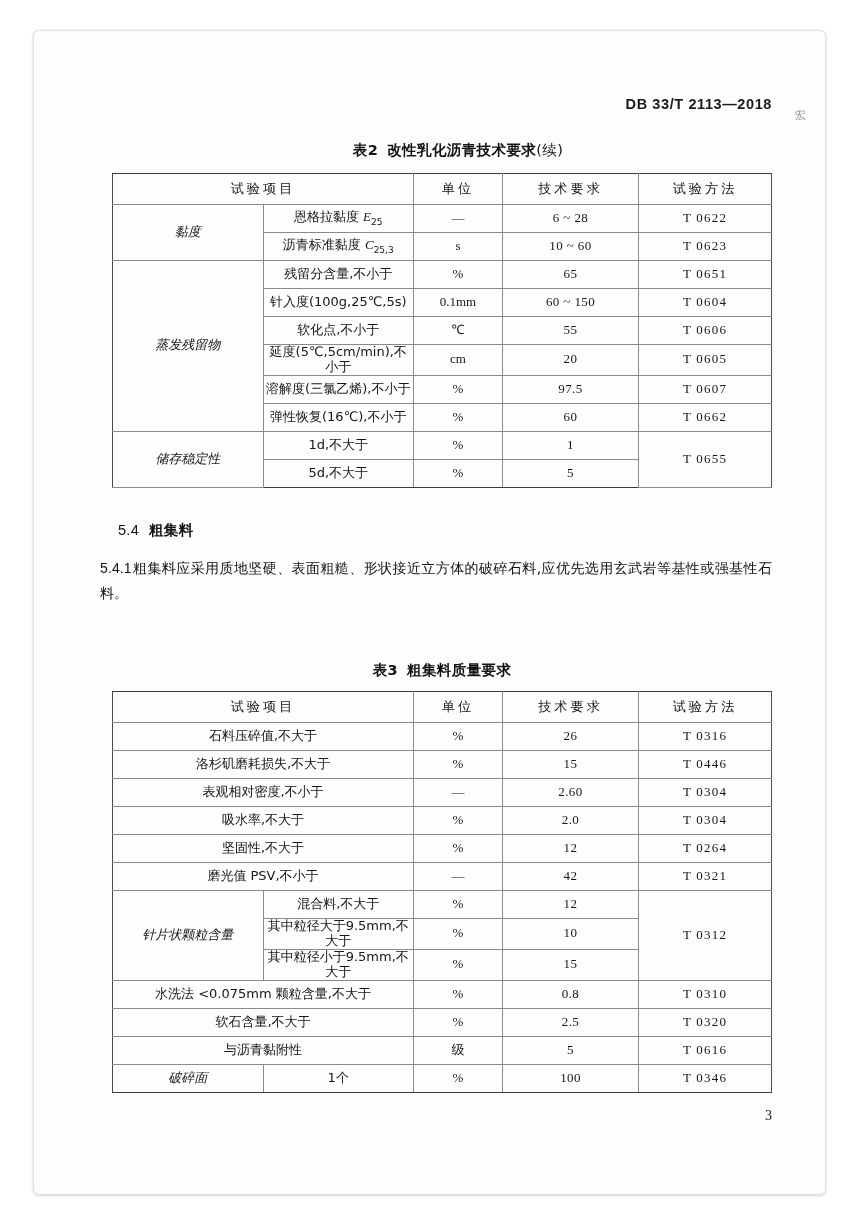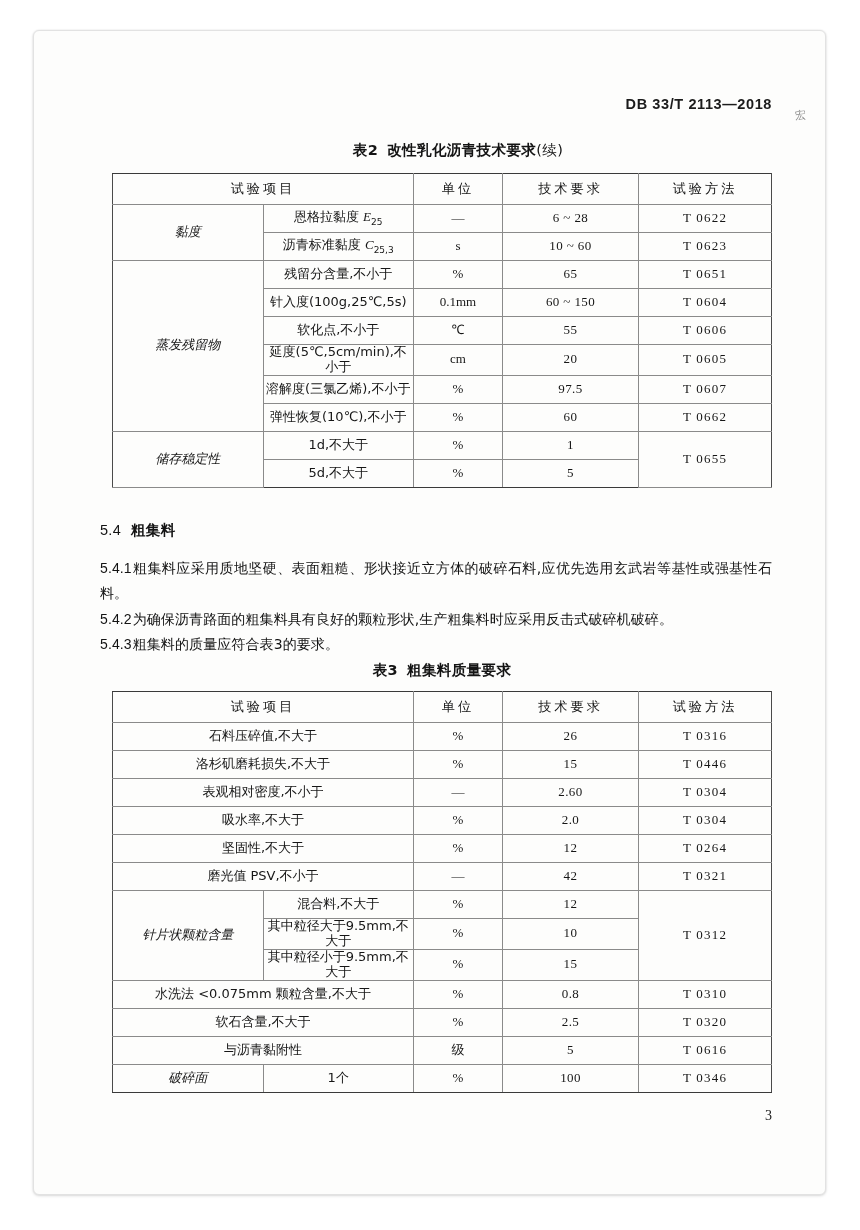--- a/index.html
+++ b/index.html
@@ -161,21 +161,21 @@
   .clause-para {
     font-size: 14px;
     line-height: 25px;
     text-align: justify;
     letter-spacing: 0.1px;
   }
   .clause-para .clause-num {
     font-family: "Liberation Sans", sans-serif;
     margin-right: 1px;
   }
-  #clause-54   { top: 521px; }
+  #clause-54   { top: 521px; margin-left: 18px; }
   #clause-541  { top: 556px; }
   #clause-542  { top: 607px; }
   #clause-543  { top: 632px; }
 
   
   #page-number {
     position: absolute;
     left: 0;
     top: 1108px;
     width: 760px;
@@ -254,21 +254,21 @@
         <td class="cell-req num-cell">20</td>
         <td class="outer-right cell-method method-cell">T 0605</td>
       </tr>
       <tr>
         <td class="cell-item item-cell">溶解度(三氯乙烯),不小于</td>
         <td class="cell-unit unit-cell">%</td>
         <td class="cell-req num-cell">97.5</td>
         <td class="outer-right cell-method method-cell">T 0607</td>
       </tr>
       <tr>
-        <td class="cell-item item-cell">弹性恢复(10℃),不小于</td>
+        <td class="cell-item item-cell">弹性恢复(16℃),不小于</td>
         <td class="cell-unit unit-cell">%</td>
         <td class="cell-req num-cell">60</td>
         <td class="outer-right cell-method method-cell">T 0662</td>
       </tr>
 
       <tr>
         <td class="outer-left cell-group group-cell" rowspan="2">储存稳定性</td>
         <td class="cell-item item-cell">1d,不大于</td>
         <td class="cell-unit unit-cell">%</td>
         <td class="cell-req num-cell">1</td>
@@ -283,27 +283,21 @@
   </table>
 
   <div class="body-block clause-heading" id="clause-54">
     <span class="clause-num">5.4</span><span>粗集料</span>
   </div>
 
   <div class="body-block clause-para" id="clause-541">
     <span class="clause-num">5.4.1</span><span>粗集料应采用质地坚硬、表面粗糙、形状接近立方体的破碎石料,应优先选用玄武岩等基性或强基性石料。</span>
   </div>
 
-  <div class="body-block clause-para" id="clause-542">
-    <span class="clause-num">5.4.2</span><span>为确保沥青路面的粗集料具有良好的颗粒形状,生产粗集料时应采用反击式破碎机破碎。</span>
-  </div>
-
-  <div class="body-block clause-para" id="clause-543">
-    <span class="clause-num">5.4.3</span><span>粗集料的质量应符合表3的要求。</span>
-  </div>
+
 
   <div class="table-caption" id="caption-table3">
     <span class="cap-num">表3</span><span>粗集料质量要求</span>
   </div>
 
   <table class="doc-table" id="table3">
     <thead>
       <tr>
         <td class="outer-top outer-left" colspan="2">试验项目</td>
         <td class="outer-top cell-unit">单位</td>

